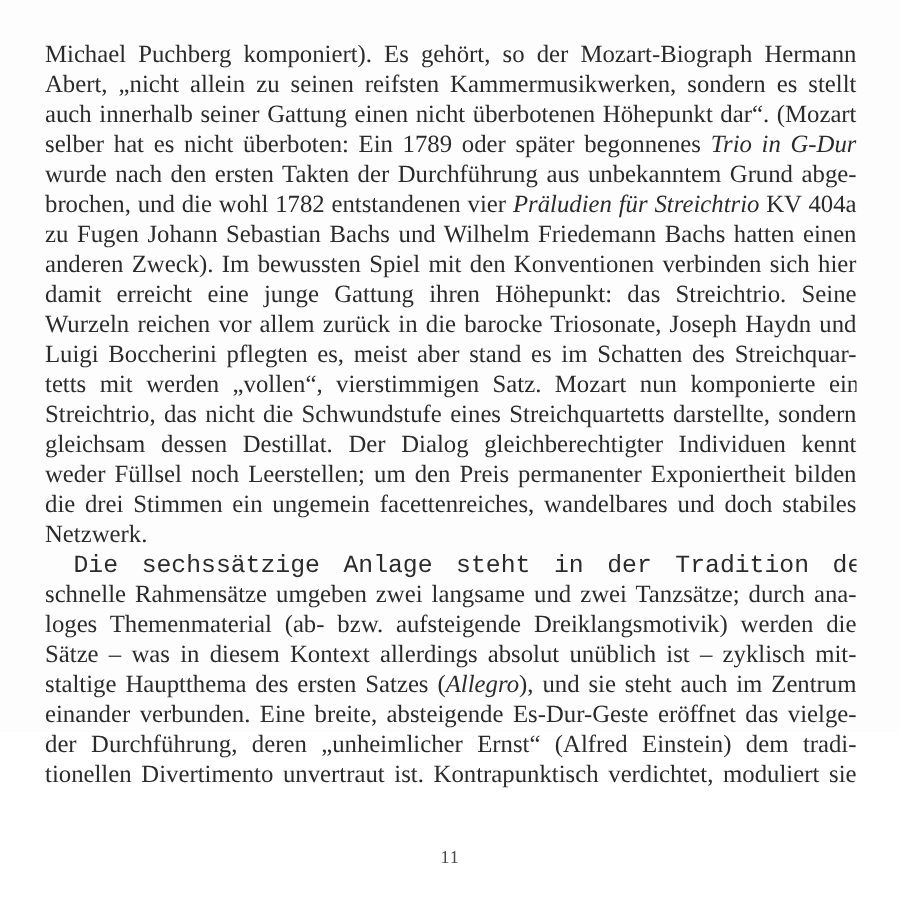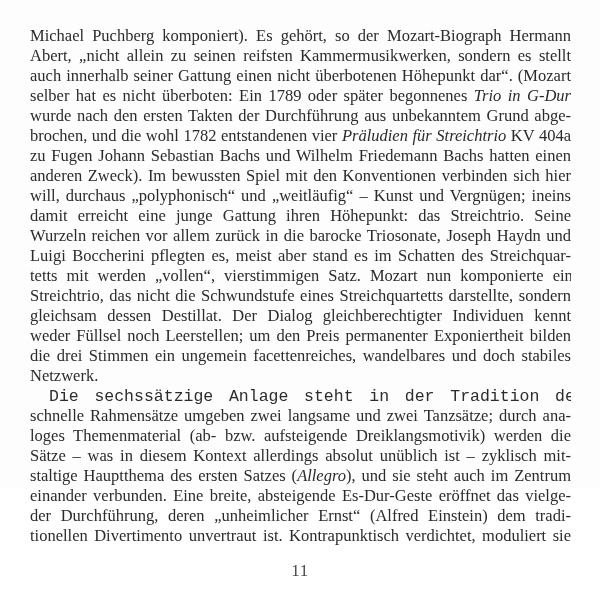--- a/index.html
+++ b/index.html
@@ -39,39 +39,38 @@
   }
   .seg-i {
     font-style: italic;
   }
   .folio {
     position: absolute;
     left: 0;
     top: 564px;
     width: 600px;
     text-align: center;
-    font-size: 17px;
+    font-size: 12px;
     line-height: 14px;
     letter-spacing: 0.5px;
   }
 </style>
 </head>
 <body>
 
 <div class="page" style="background: rgb(253, 253, 253);">
   <div class="text-block" id="text-block" style="color: rgb(43, 43, 43);">
       <div class="line"><span class="txt" style="word-spacing: 3.971px;"><span>Michael Puchberg komponiert). Es gehört, so der Mozart-Biograph Hermann</span></span></div>
       <div class="line"><span class="txt" style="word-spacing: 3.243px;"><span>Abert, „nicht allein zu seinen reifsten Kammermusikwerken, sondern es stellt</span></span></div>
       <div class="line"><span class="txt" style="word-spacing: 0.955px;"><span>auch innerhalb seiner Gattung einen nicht überbotenen Höhepunkt dar“. (Mozart</span></span></div>
       <div class="line"><span class="txt" style="word-spacing: 2.314px; font-family: Liberation Serif, serif;"><span>selber hat es nicht überboten: Ein 1789 oder später begonnenes </span><span class="seg-i">Trio in G-Dur</span></span></div>
       <div class="line"><span class="txt" style="word-spacing: 1.555px;"><span>wurde nach den ersten Takten der Durchführung aus unbekanntem Grund abge-</span></span></div>
       <div class="line"><span class="txt" style="word-spacing: 0.439px;"><span>brochen, und die wohl 1782 entstandenen vier </span><span class="seg-i">Präludien für Streichtrio</span><span> KV 404a</span></span></div>
       <div class="line"><span class="txt" style="word-spacing: 1.591px;"><span>zu Fugen Johann Sebastian Bachs und Wilhelm Friedemann Bachs hatten einen</span></span></div>
       <div class="line"><span class="txt" style="word-spacing: 1.452px; margin-top: 25px;"><span>anderen Zweck). Im bewussten Spiel mit den Konventionen verbinden sich hier</span></span></div>
-      <div class="line"><span class="txt" style="word-spacing: 1.929px;"><span>will, durchaus „polyphonisch“ und „weitläufig“ – Kunst und Vergnügen; ineins</span></span></div>
       <div class="line"><span class="txt" style="word-spacing: 6.042px;"><span>damit erreicht eine junge Gattung ihren Höhepunkt: das Streichtrio. Seine</span></span></div>
       <div class="line"><span class="txt" style="word-spacing: 1.338px;"><span>Wurzeln reichen vor allem zurück in die barocke Triosonate, Joseph Haydn und</span></span></div>
       <div class="line"><span class="txt" style="word-spacing: 2.308px;"><span>Luigi Boccherini pflegten es, meist aber stand es im Schatten des Streichquar-</span></span></div>
       <div class="line"><span class="txt" style="word-spacing: 4.868px;"><span>tetts mit werden „vollen“, vierstimmigen Satz. Mozart nun komponierte ein</span></span></div>
       <div class="line"><span class="txt" style="word-spacing: 1.412px;"><span>Streichtrio, das nicht die Schwundstufe eines Streichquartetts darstellte, sondern</span></span></div>
       <div class="line"><span class="txt" style="word-spacing: 6.33px;"><span>gleichsam dessen Destillat. Der Dialog gleichberechtigter Individuen kennt</span></span></div>
       <div class="line"><span class="txt" style="word-spacing: 1.92px; margin-top: 48px;"><span>weder Füllsel noch Leerstellen; um den Preis permanenter Exponiertheit bilden</span></span></div>
       <div class="line"><span class="txt" style="word-spacing: 2.38px; font-family: Liberation Serif, serif;"><span>die drei Stimmen ein ungemein facettenreiches, wandelbares und doch stabiles</span></span></div>
       <div class="line"><span class="txt"><span>Netzwerk.</span></span></div>
       <div class="line"><span class="indent-spacer"></span><span class="txt" style="word-spacing: 5.811px; font-family: Liberation Mono, monospace;"><span>Die sechssätzige Anlage steht in der Tradition des Divertimentos: Zwei</span></span></div>

